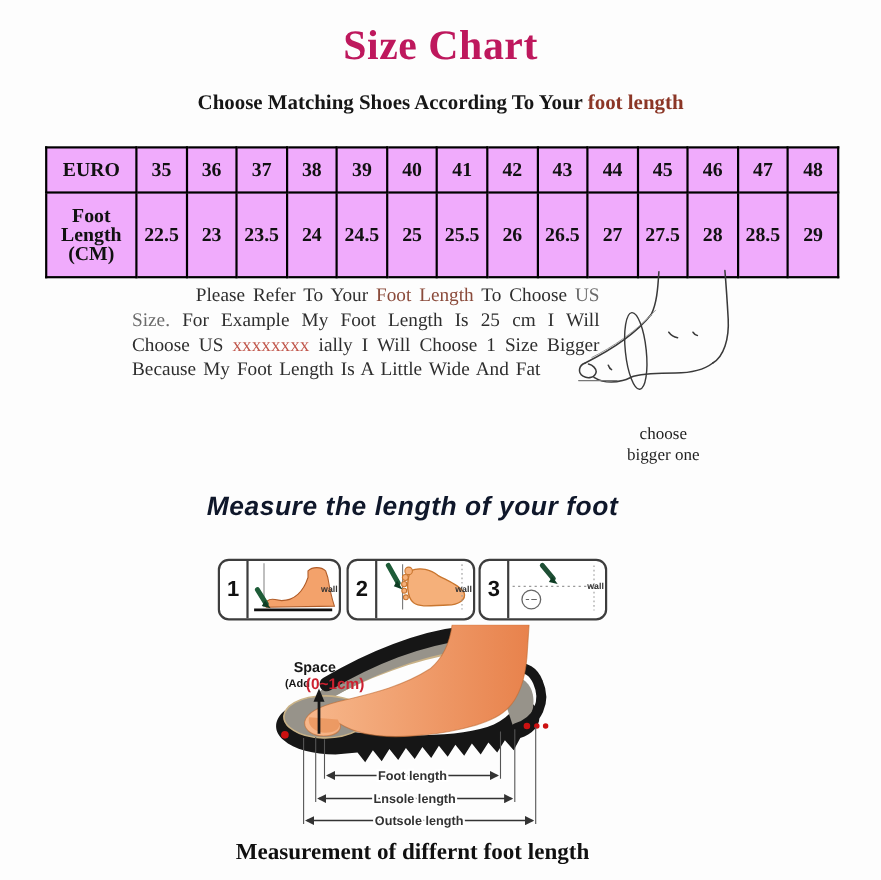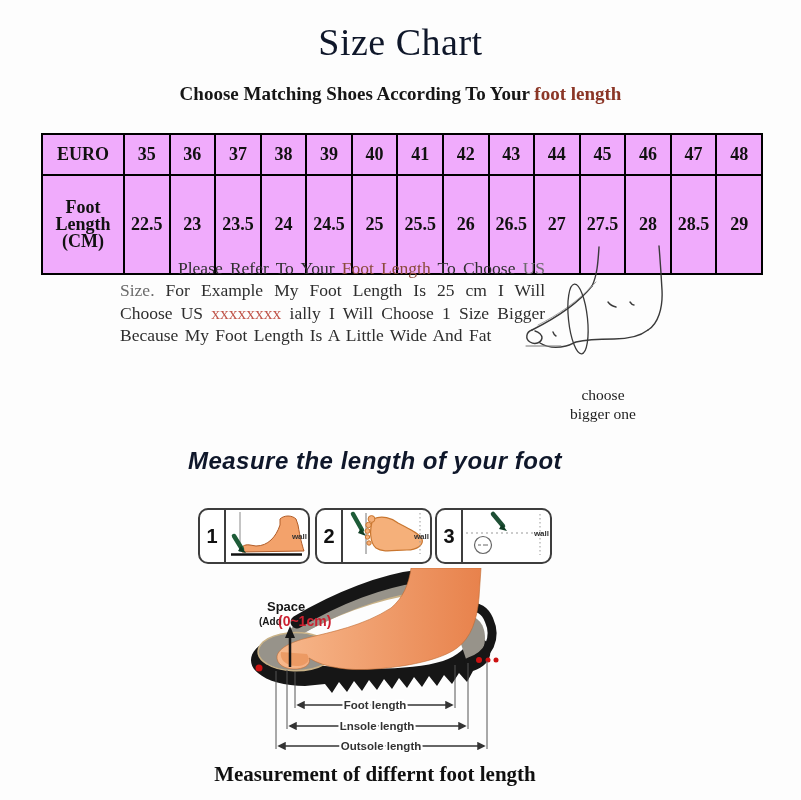--- a/index.html
+++ b/index.html
@@ -2,32 +2,32 @@
 <html><head>
 <meta charset="utf-8">
 <style>
   html,body{margin:0;padding:0;background:#ffffff;}
   #canvas{
     position:relative;width:801px;height:800px;background:#fdfdfd;
     font-family:"Liberation Serif",serif;color:#1a1a1a;overflow:hidden;
   }
   
   .title{position:absolute;top:20px;left:0;width:801px;text-align:center;
-    font-size:38px;font-weight:normal;letter-spacing:.5px;color:#0f172a;}
+    font-size:38px;font-weight:bold;letter-spacing:.5px;color:#be185d;}
   .subtitle{position:absolute;top:83px;left:0;width:801px;text-align:center;
     font-size:19px;font-weight:bold;color:#161616;}
   .subtitle .hl{color:#8b3626;}
   
   table.size{position:absolute;left:41px;top:133px;width:722px;
     border-collapse:collapse;table-layout:fixed;}
   table.size td,table.size th{border:2px solid #000;text-align:center;vertical-align:middle;
     padding:0;font-weight:bold;color:#111;background:#f0abfc;}
   table.size tr.r1 td,table.size tr.r1 th{height:39px;font-size:18px;}
   table.size tr.r2 td{height:59px;font-size:18px;}
-  table.size td.lbl{font-size:15px;line-height:17px;padding:19px 6px;margin-left:28px;}
+  table.size td.lbl{font-size:15px;line-height:17px;padding:8px 6px;margin-left:28px;}
   table.size th.lbl{font-size:18px;}
   
   .attention{position:absolute;left:120px;top:257px;width:425px;}
   .attn-head{font-size:17px;color:#8b3a2a;margin:0 0 3px 0;}
   .attn-par{font-size:17.5px;line-height:22.3px;color:#2e2e2e;text-align:justify;
     text-indent:58px;margin:0;word-spacing:2px;}
   .seg-brown{color:#8a4a3a;}
   .seg-gray{color:#6b6b6b;}
   .seg-red{color:#c0554a;}
   .foot-sketch{position:absolute;left:524px;top:238px;}

